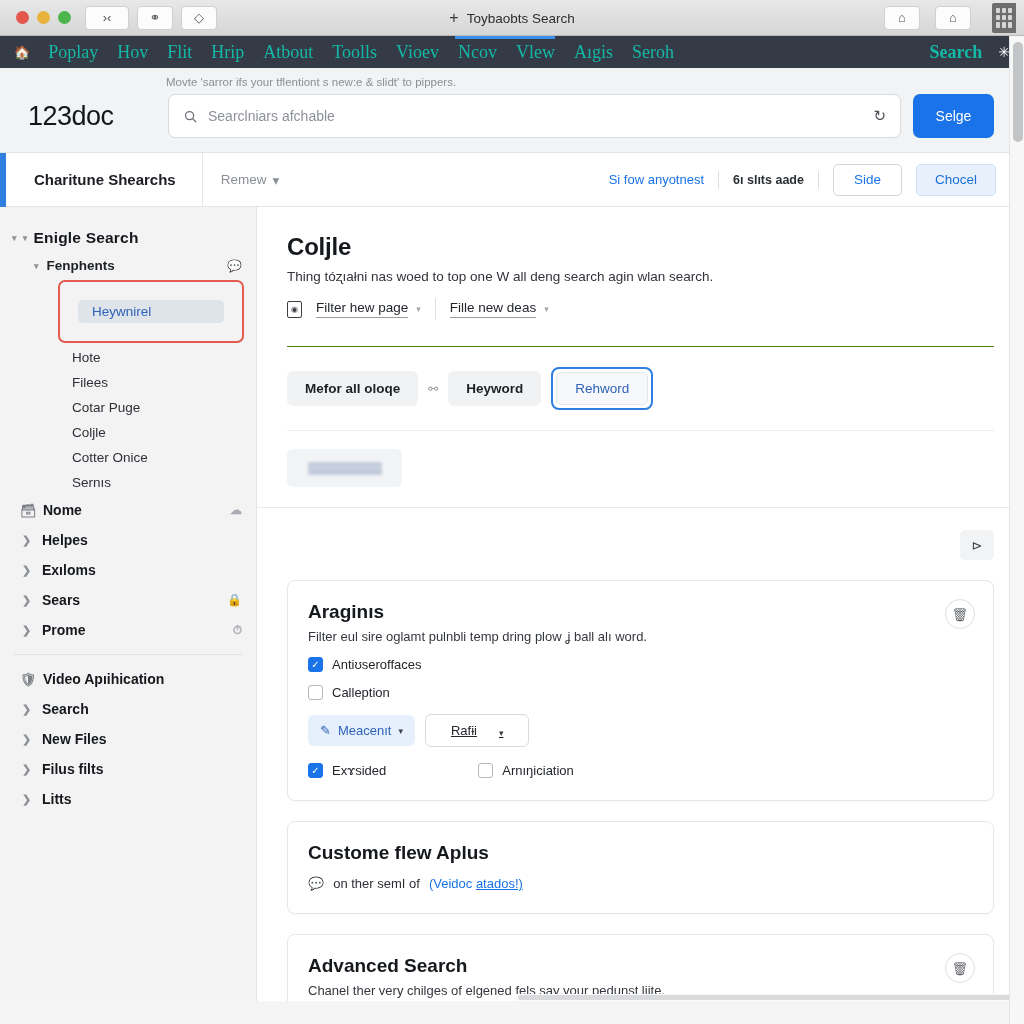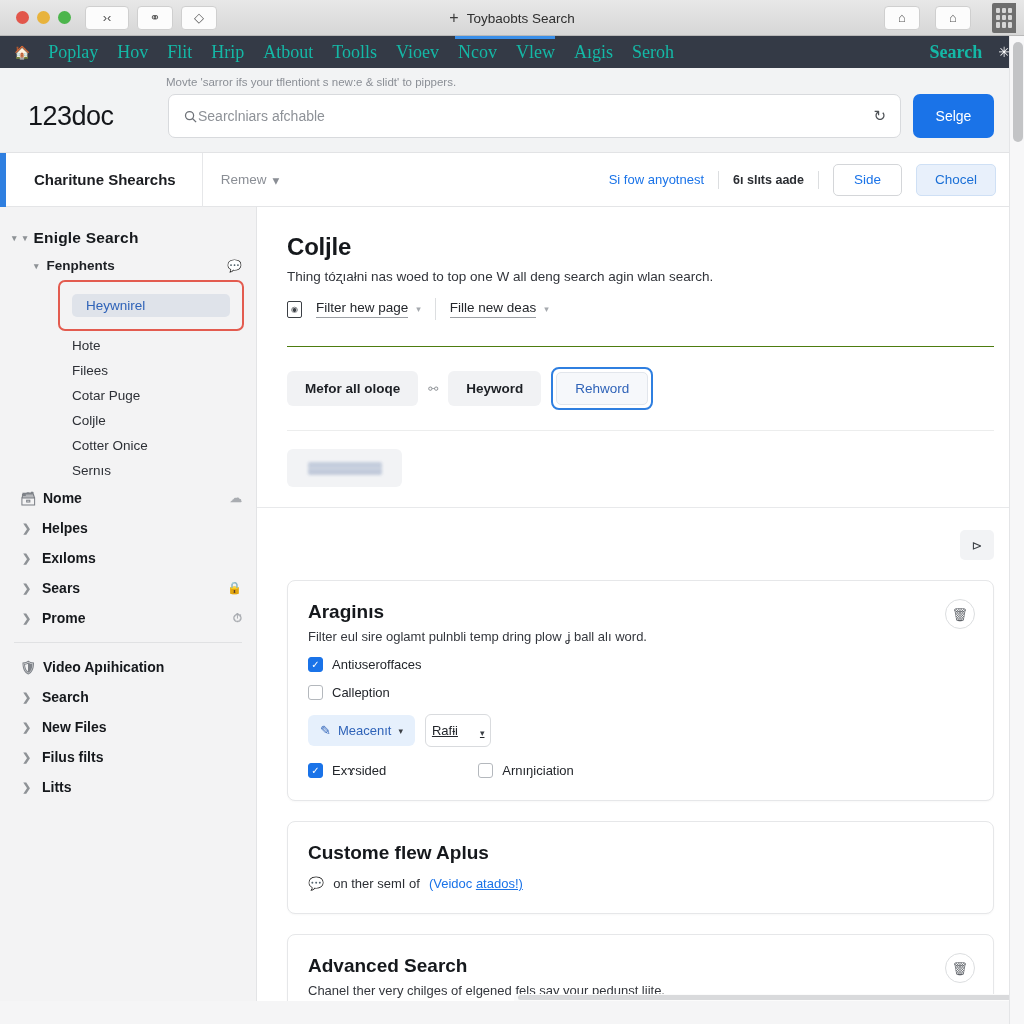--- a/index.html
+++ b/index.html
@@ -69,21 +69,21 @@
     background: #f2f3f4;
     padding: 8px 0 14px 0;
     border-bottom: 1px solid #e2e3e5;
     position: relative;
   }
   .hint { font-size: 11.5px; color: #8b8f96; margin-left: 166px; margin-bottom: 6px; }
   .search-row { display: flex; align-items: center; padding: 0 30px 0 28px; gap: 12px; }
   .brand { font-size: 27px; font-weight: 400; color: #14161a; letter-spacing: -0.5px; width: 128px;}
   .search-box {
     flex: 1; height: 44px; background: #fff; border: 1px solid #d8dadd; border-radius: 7px;
-    display: flex; align-items: center; padding: 4px 14px; 
+    display: flex; align-items: center; padding: 4px 14px; gap: 10px;
   }
   .search-input {
     flex: 1; border: none; outline: none; font-size: 14px; color: #3b3f45;
     background: transparent; font-family: "Liberation Sans", sans-serif;
   }
   .search-input::placeholder { color: #8d9197; }
   .mag { width: 15px; height: 15px; color: #6d7177; }
   .refresh-ic { color: #4d5156; font-size: 15px; }
   .go-btn {
     height: 44px; min-width: 81px; background: #1a73e8; color: #fff; border: none;
@@ -128,21 +128,21 @@
   .caret { color: #8e9296; font-size: 9px; }
   .s-grp {
     display: flex; align-items: center; gap: 8px; padding: 5px 14px 5px 34px;
     font-size: 13.5px; font-weight: 700; color: #1d2025;
   }
   .s-grp .spacer { margin-left: auto; color: #a9acb1; font-size: 12px; }
   .s-child {
     padding: 5px 14px 5px 72px; font-size: 13.5px; color: #2d3036;
   }
   .s-sel-wrap {
-    margin: 2px 12px 2px 58px; border: 2px solid #e35b4f; border-radius: 7px; padding: 12px;
+    margin: 2px 12px 2px 58px; border: 2px solid #e35b4f; border-radius: 7px; padding: 18px;
   }
   .s-sel {
     background: #dfe3ea; border-radius: 5px; padding: 4px 10px 4px 14px;
     font-size: 13.5px; color: #2f63b8; font-weight: 500;
   }
   .s-top {
     display: flex; align-items: center; gap: 9px; padding: 7px 14px 7px 20px;
     font-size: 14px; font-weight: 700; color: #15181c;
   }
   .s-top .ic { color: #7e8288; font-size: 13px; width: 14px; }
@@ -221,21 +221,21 @@
     background: #1a73e8; border-color: #1a73e8; color: #fff; font-size: 10px;
     display: flex; align-items: center; justify-content: center; line-height: 1;
   }
   .cblab { font-size: 13px; color: #23262b; }
   .sel-row { display: flex; align-items: center; gap: 10px; margin-top: 14px; }
   .sel-blue {
     background: #e6f0fc; border-radius: 6px; padding: 8px 12px; font-size: 13px;
     color: #2f63b8; display: flex; align-items: center; gap: 7px;
   }
   .sel-white {
-    background: #fff; border: 1px solid #d9dbde; border-radius: 6px; padding: 8px 6px;
+    background: #fff; border: 1px solid #d9dbde; border-radius: 6px; padding: 8px 25px;
     font-size: 13px; color: #23262b; display: flex; align-items: flex-end; gap: 22px; text-decoration: underline;
   }
   .small-caret { font-size: 9px; color: #3b3f45; }
   .gap2 { display: flex; align-items: center; gap: 92px; margin-top: 16px; }
 
   .link-row { display: flex; align-items: center; gap: 9px; margin-top: 12px; font-size: 13px; color: #2c2f34; }
   .pin-ic { color: #7d8186; font-size: 13px; }
   .lnk { color: #1a73e8; }
   .lnk u { text-decoration: underline; }
 

